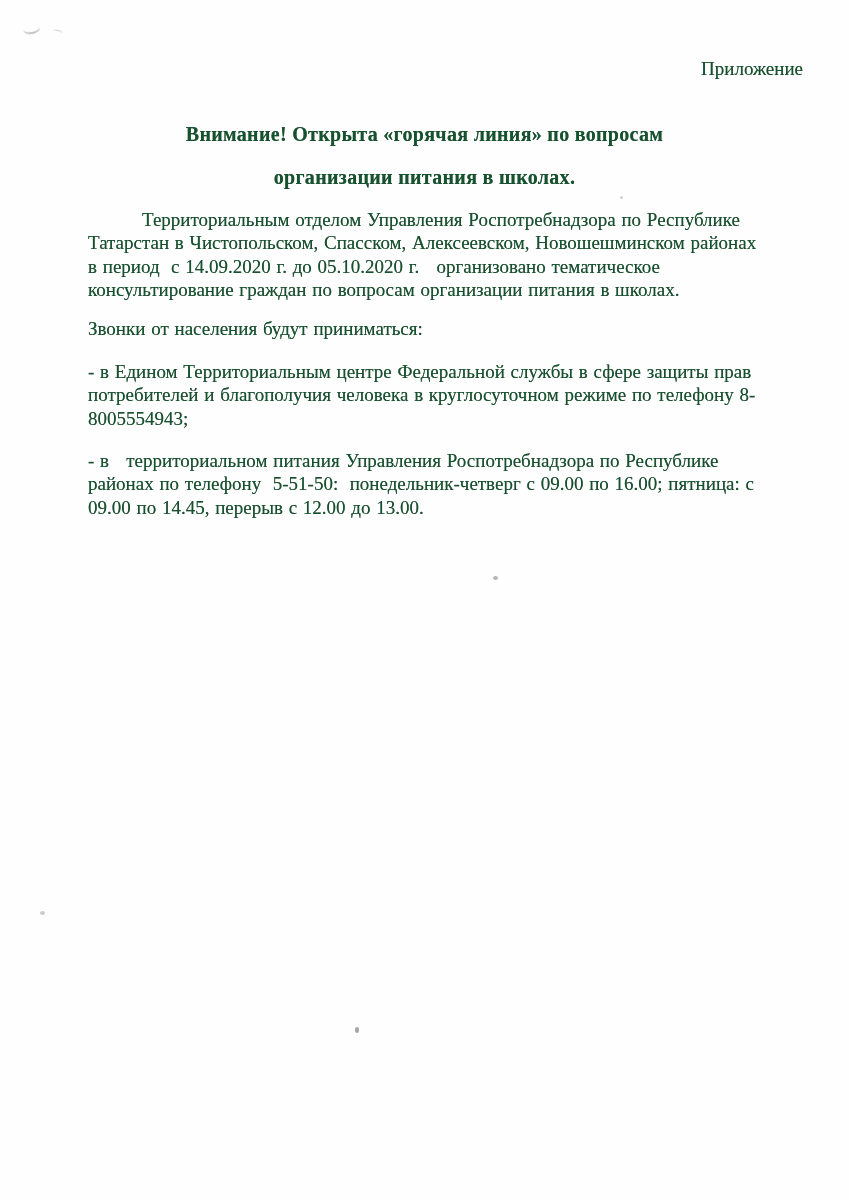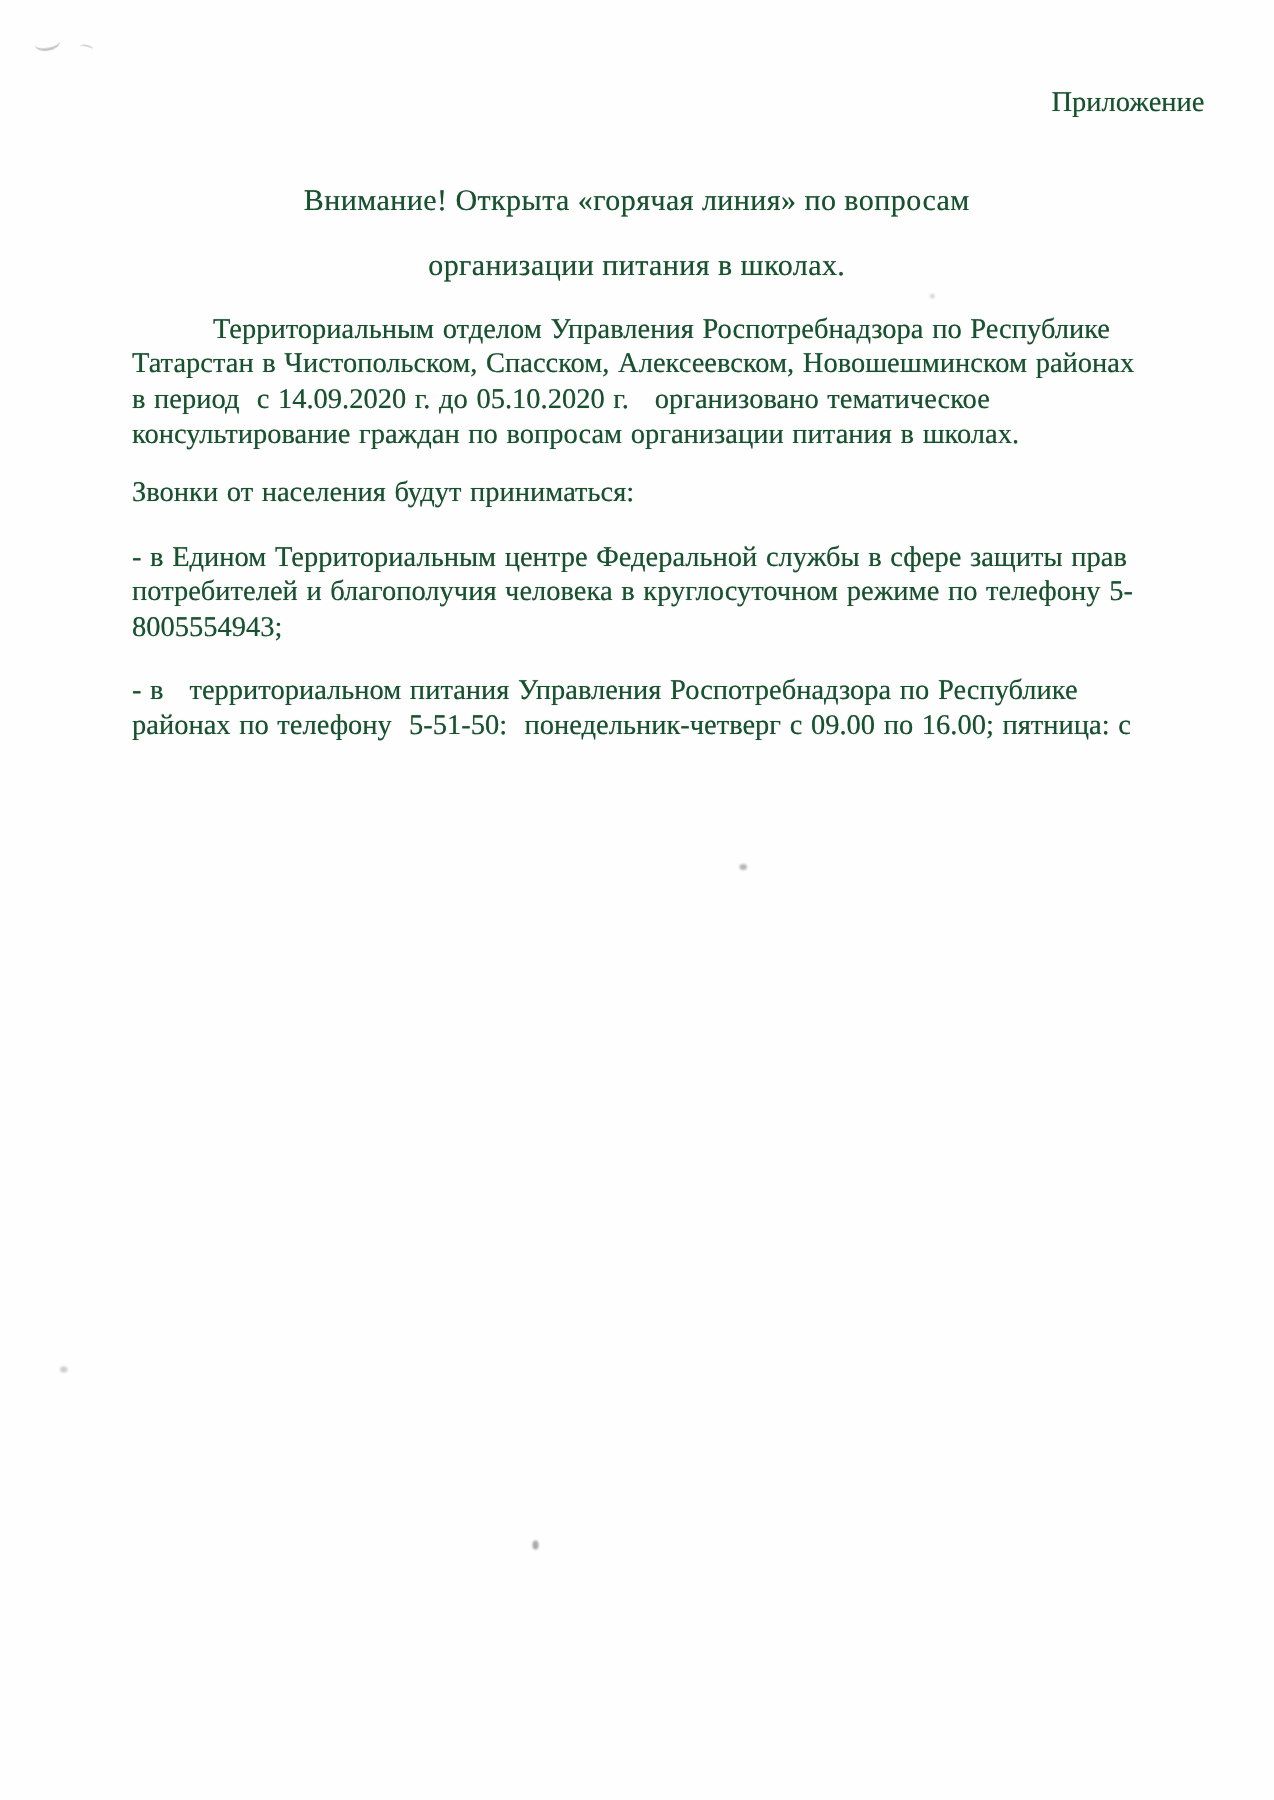--- a/index.html
+++ b/index.html
@@ -23,21 +23,21 @@
     right: 46px;
     font-size: 19px;
     line-height: 23px;
     white-space: pre;
   }
   .title-line {
     position: absolute;
     left: 0;
     width: 100%;
     text-align: center;
-    font-weight: normal;
+    font-weight: bold;
     font-size: 20px;
     line-height: 24px;
     letter-spacing: 0.3px;
     white-space: pre;
   }
   .title-line.l1 { top: 122px; }
   .title-line.l2 { top: 165px; }
   .block {
     position: absolute;
     left: 88px;
@@ -95,27 +95,28 @@
     <div class="ln">в период  с 14.09.2020 г. до 05.10.2020 г.   организовано тематическое</div>
     <div class="ln">консультирование граждан по вопросам организации питания в школах.</div>
   </div>
 
   <div class="block zvonki">
     <div class="ln">Звонки от населения будут приниматься:</div>
   </div>
 
   <div class="block hotline1">
     <div class="ln">- в Едином Территориальным центре Федеральной службы в сфере защиты прав</div>
-    <div class="ln">потребителей и благополучия человека в круглосуточном режиме по телефону 5-</div>
+    <div class="ln">потребителей и благополучия человека в круглосуточном режиме по телефону 8-</div>
     <div class="ln">8005554943;</div>
   </div>
 
   <div class="block hotline2">
     <div class="ln">- в   территориальном питания Управления Роспотребнадзора по Республике</div>
     <div class="ln">районах по телефону  5-51-50:  понедельник-четверг с 09.00 по 16.00; пятница: с</div>
+    <div class="ln">09.00 по 14.45, перерыв с 12.00 до 13.00.</div>
   </div>
 
   <div class="artifact scribble-a"></div>
   <div class="artifact scribble-b"></div>
   <div class="artifact dot dot-1"></div>
   <div class="artifact dot dot-2"></div>
   <div class="artifact dot dot-3"></div>
   <div class="artifact dot dot-4"></div>
 
 </div>

